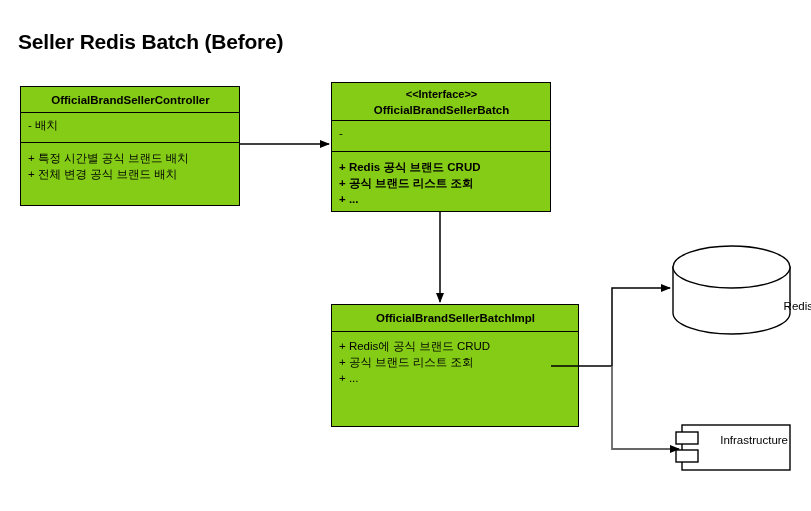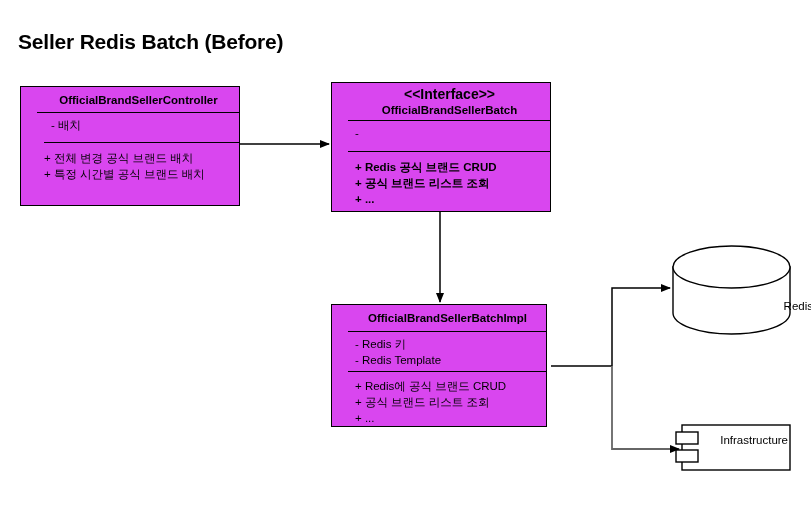--- a/index.html
+++ b/index.html
@@ -28,43 +28,42 @@
     font-size: 21px;
     font-weight: bold;
     letter-spacing: -0.2px;
     color: #000;
     white-space: nowrap;
   }
   .uml-class {
     position: absolute;
     box-sizing: border-box;
     border: 1.5px solid #000000;
-    background: #d946ef;
-    padding-left: 16px;
+    background: #84cc16;
   }
   .uml-compartment {
     box-sizing: border-box;
     border-bottom: 1.5px solid #000000;
     padding: 4px 6px 4px 7px;
   }
   .uml-compartment.last {
     border-bottom: none;
   }
   .uml-name {
     text-align: center;
     font-weight: bold;
     font-size: 11.5px;
     line-height: 16px;
     padding-top: 5px;
     padding-bottom: 5px;
   }
   .uml-stereo {
     display: block;
     font-weight: bold;
-    font-size: 14px;
+    font-size: 11px;
     line-height: 16px;
   }
   .uml-line {
     font-size: 11.5px;
     line-height: 16px;
     white-space: nowrap;
     text-align: left;
   }
   .svg-layer {
     position: absolute;
@@ -85,51 +84,47 @@
 <body>
 
 <div id="canvas">
 
   <div class="diagram-title">Seller Redis Batch (Before)</div>
 
   <div class="uml-class" style="left:20px; top:70px; width:220px; height:120px;">
     <div class="uml-compartment uml-name" style="height:26px;">
       <span>OfficialBrandSellerController</span>
     </div>
-    <div class="uml-compartment" style="height:30px;margin-left:7px;">
+    <div class="uml-compartment" style="height:30px;">
       <div class="uml-line">- 배치</div>
     </div>
     <div class="uml-compartment last" style="height:62px; padding-top:7px;">
+      <div class="uml-line">+ 특정 시간별 공식 브랜드 배치</div>
       <div class="uml-line">+ 전체 변경 공식 브랜드 배치</div>
-      <div class="uml-line">+ 특정 시간별 공식 브랜드 배치</div>
     </div>
   </div>
 
   <div class="uml-class" style="left:331px; top:66px; width:220px; height:130px;">
     <div class="uml-compartment uml-name" style="height:38px; padding-top:3px;">
       <span class="uml-stereo">&lt;&lt;Interface&gt;&gt;</span>
       <span>OfficialBrandSellerBatch</span>
     </div>
     <div class="uml-compartment" style="height:31px;">
       <div class="uml-line">-</div>
     </div>
     <div class="uml-compartment last" style="height:61px; padding-top:7px;font-weight:bold;">
       <div class="uml-line">+ Redis 공식 브랜드 CRUD</div>
       <div class="uml-line">+ 공식 브랜드 리스트 조회</div>
       <div class="uml-line">+ ...</div>
     </div>
   </div>
 
-  <div class="uml-class" style="left:331px; top:288px; width:216px; height:123px;">
+  <div class="uml-class" style="left:331px; top:288px; width:248px; height:123px;">
     <div class="uml-compartment uml-name" style="height:27px;">
       <span>OfficialBrandSellerBatchImpl</span>
-    </div>
-    <div class="uml-compartment" style="height:40px;">
-      <div class="uml-line">- Redis 키</div>
-      <div class="uml-line">- Redis Template</div>
     </div>
     <div class="uml-compartment last" style="height:56px; padding-top:6px;">
       <div class="uml-line">+ Redis에 공식 브랜드 CRUD</div>
       <div class="uml-line">+ 공식 브랜드 리스트 조회</div>
       <div class="uml-line">+ ...</div>
     </div>
   </div>
 
   <svg class="svg-layer" viewBox="0 0 811 511">
     <defs>

